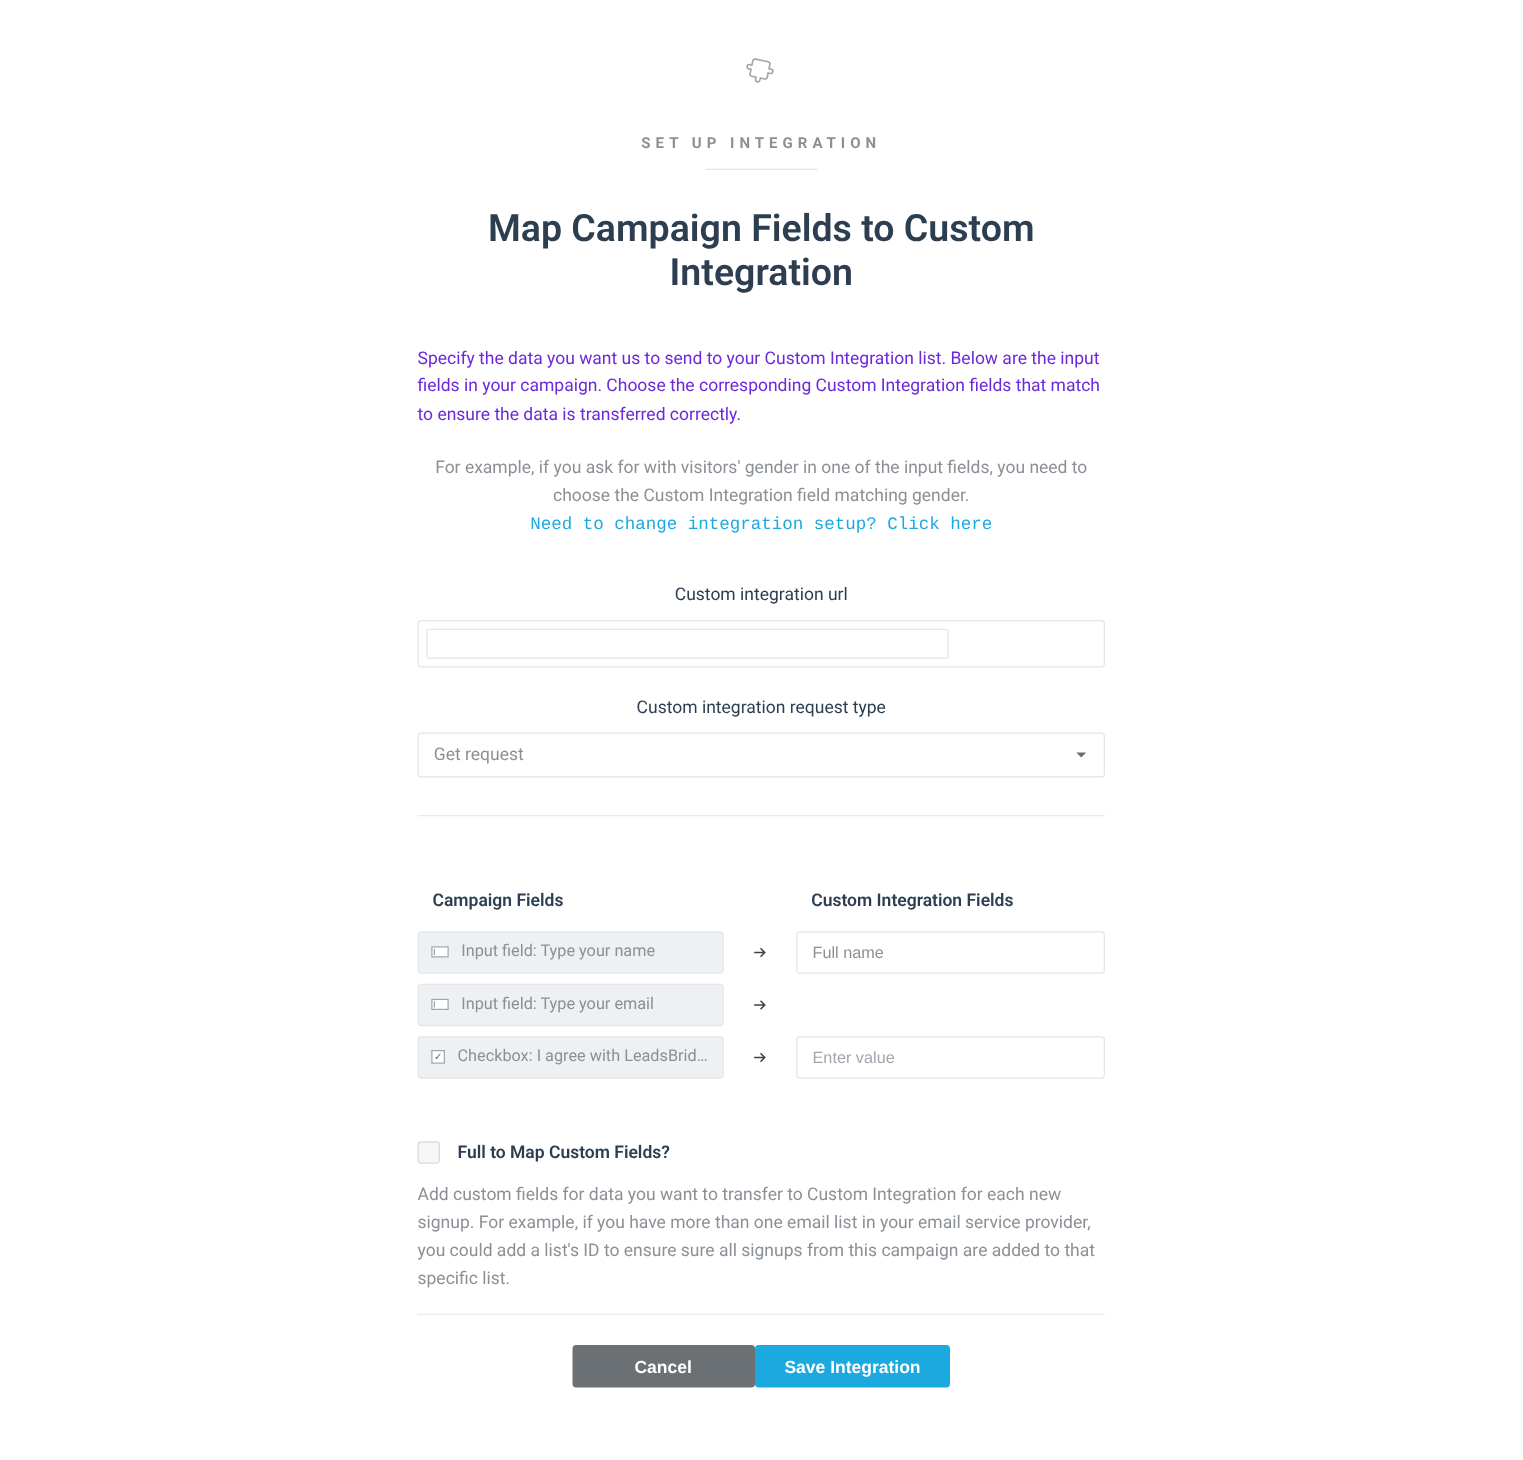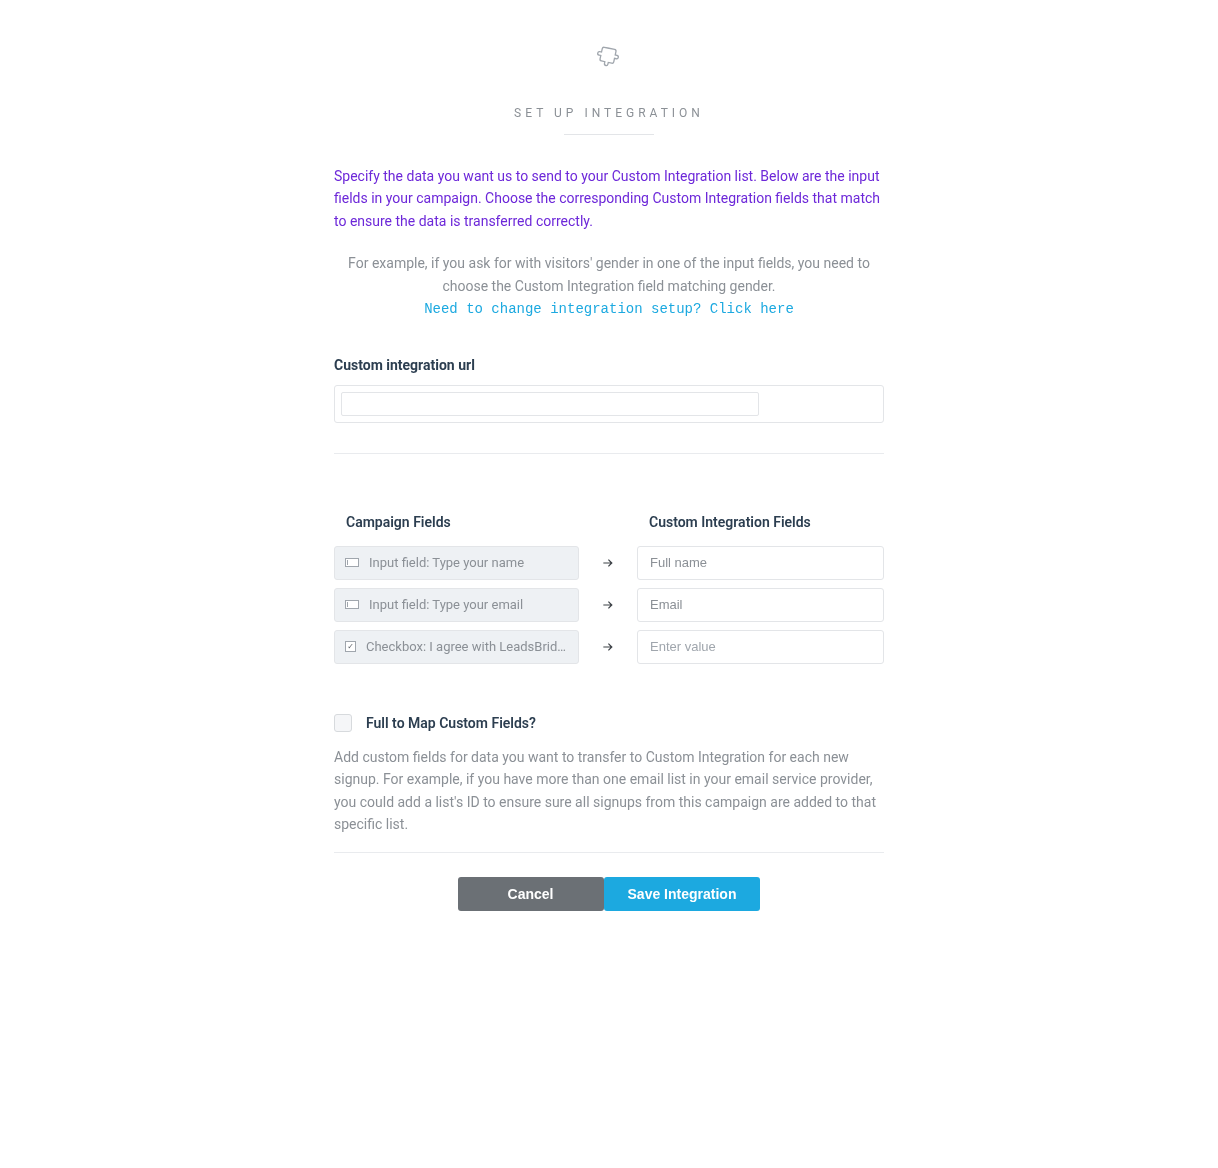--- a/index.html
+++ b/index.html
@@ -28,21 +28,21 @@
       height: 28px;
       stroke: #a0a6ad;
       fill: none;
       stroke-width: 1.5;
     }
     .kicker {
       text-align: center;
       letter-spacing: 4px;
       font-size: 12px;
       color: #8b9096;
-      font-weight: 400;
+      font-weight: 700;
       text-transform: uppercase;
       margin-bottom: 14px;
     }
     .divider-short {
       width: 90px;
       height: 1px;
       background: #e3e5e8;
       margin: 0 auto 30px auto;
     }
     .page-title {
@@ -73,24 +73,25 @@
       font-size: 14px;
       text-decoration: none;
       margin-bottom: 40px;
       font-family: Liberation Mono, monospace;
     }
     .form-group {
       margin-bottom: 24px;
     }
     .form-label {
       display: block;
-      font-weight: 700;
+      font-weight: 400;
       color: #2c3e50;
       font-size: 14px;
       margin-bottom: 12px;
+      text-align: center;
     }
     .url-wrap {
       border: 1px solid #e3e5e8;
       border-radius: 3px;
       padding: 6px;
     }
     .url-input {
       width: 78%;
       height: 24px;
       border: 1px solid #e3e5e8;
@@ -287,32 +288,40 @@
 
   <div class="header-icon">
     <svg viewBox="0 0 32 32">
       <path d="M12 4 h8 a2 2 0 0 1 2 2 v4 h2 a2 2 0 0 1 0 4 h-2 v4 a2 2 0 0 1 -2 2 h-4 v2 a2 2 0 0 1 -4 0 v-2 h-4 a2 2 0 0 1 -2 -2 v-4 h-2 a2 2 0 0 1 0 -4 h2 v-4 a2 2 0 0 1 2 -2 z" transform="rotate(12 16 16)"></path>
     </svg>
   </div>
 
   <div class="kicker">SET UP INTEGRATION</div>
   <div class="divider-short"></div>
 
+  <h1 class="page-title">Map Campaign Fields to Custom Integration</h1>
 
   <p class="intro">Specify the data you want us to send to your Custom Integration list. Below are the input fields in your campaign. Choose the corresponding Custom Integration fields that match to ensure the data is transferred correctly.</p>
   <p class="intro2">For example, if you ask for with visitors' gender in one of the input fields, you need to choose the Custom Integration field matching gender.</p>
   <a href="#" class="link">Need to change integration setup? Click here</a>
 
   <div class="form-group">
     <label class="form-label">Custom integration url</label>
     <div class="url-wrap">
       <input type="text" class="url-input" value="" style="">
     </div>
   </div>
 
+  <div class="form-group">
+    <label class="form-label">Custom integration request type</label>
+    <div class="select-wrap">
+      <span class="select-text">Get request</span>
+      <span class="select-caret"></span>
+    </div>
+  </div>
 
   <hr class="hr">
 
   <div class="columns-header">
     <div class="col-left"><span class="col-title">Campaign Fields</span></div>
     <div class="col-mid"></div>
     <div class="col-right"><span class="col-title">Custom Integration Fields</span></div>
   </div>
 
   <div class="map-row">
@@ -331,21 +340,20 @@
   <div class="map-row">
     <div class="campaign-field">
       <span class="field-icon-box input"></span>
       <span class="campaign-field-label">Input field: Type your email</span>
     </div>
     <div class="arrow">
       <svg viewBox="0 0 24 24">
           <path d="M4 11h12l-4-4 1.4-1.4L20 12l-6.6 6.4L12 17l4-4H4z"></path>
         </svg>
     </div>
-    <input type="text" class="integration-input" value="Email" style="">
   </div>
 
   <div class="map-row">
     <div class="campaign-field">
       <span class="field-icon-box checkbox"></span>
       <span class="campaign-field-label">Checkbox: I agree with LeadsBridge pr</span>
     </div>
     <div class="arrow">
       <svg viewBox="0 0 24 24">
           <path d="M4 11h12l-4-4 1.4-1.4L20 12l-6.6 6.4L12 17l4-4H4z"></path>

